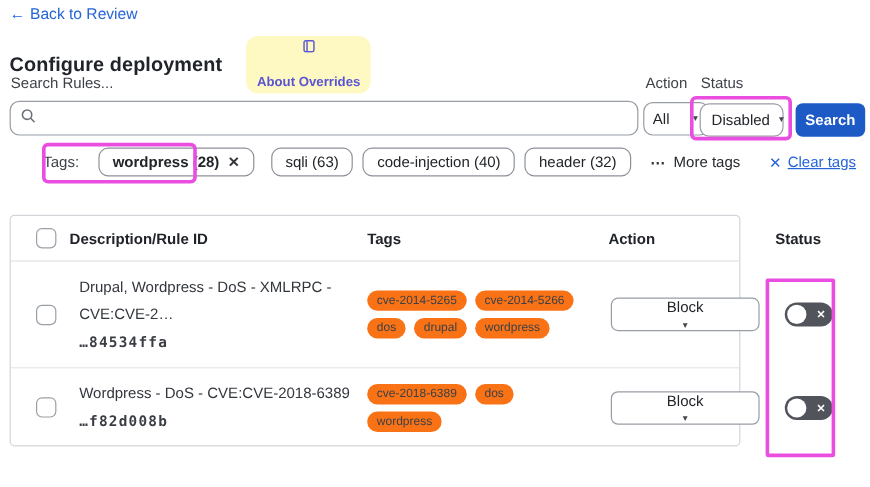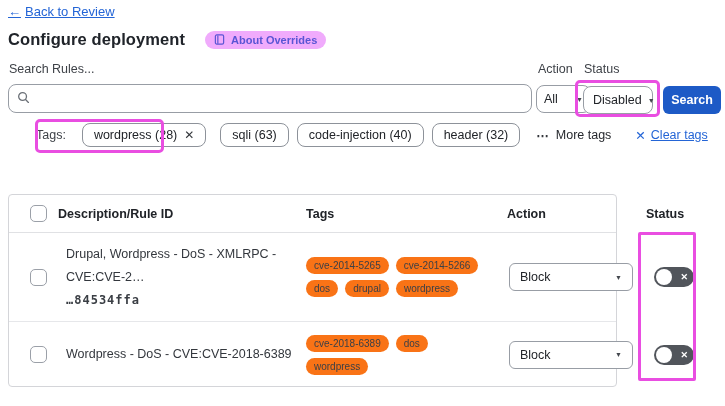--- a/index.html
+++ b/index.html
@@ -1,27 +1,27 @@
 <!DOCTYPE html>
 <html><head>
 <meta charset="utf-8">
 <style>
   * { box-sizing: border-box; margin: 0; padding: 0; }
   html,body { background:#fff; }
   body { font-family: "Liberation Sans", sans-serif; }
   .page { position: relative; width: 725px; height: 406px; background:#fff; overflow:hidden; }
 
   
-  .back-link { position:absolute; left:8px; top:4px; font-size:13px; color:#2465d6; cursor:pointer;text-decoration:underline; }
+  .back-link { position:absolute; left:8px; top:4px; font-size:13px; color:#2465d6; cursor:pointer; }
   .back-link .arrow { margin-right:4px; }
   .title-row { position:absolute; left:8px; top:30px; display:flex; align-items:center; }
   .page-title { font-size:16.5px; font-weight:700; color:#20242a; letter-spacing:.1px; }
-  .about-badge { margin-left:20px; display:inline-flex; align-items:center; gap:6px;
-    background:#f0abfc; color:#5a55d4; font-size:11px; font-weight:600;
-    padding:3px 9px; border-radius:10px; cursor:pointer; }
+  .about-badge { margin-left:20px; display:inline-flex; align-items:center; gap:19px;
+    background:#fef9c3; color:#5a55d4; font-size:11px; font-weight:600;
+    padding:3px 9px; border-radius:10px; cursor:pointer;flex-direction:column; }
   .about-badge svg { display:block; }
 
   
   .field-label { position:absolute; font-size:12.5px; color:#3e4248; }
   .search-label { left:9px; top:62px; }
   .action-label { left:538px; top:62px; }
   .status-label { left:584px; top:62px; }
 
   .search-box { position:absolute; left:8px; top:84px; width:524px; height:29px;
     border:1px solid #989da5; border-radius:8px; background:#fff; display:flex; align-items:center; padding:0 8px; }
@@ -36,43 +36,43 @@
 
   .search-btn { position:absolute; left:663px; top:86px; width:58px; height:28px;
     background:#1d5ac6; color:#fff; border:none; border-radius:6px; font-size:12.5px; font-weight:600;
     font-family:"Liberation Sans",sans-serif; cursor:pointer; }
 
   
   .tags-bar { position:absolute; left:8px; top:123px; display:flex; align-items:center;margin-left:28px; }
   .tags-label { font-size:12.5px; color:#3e4248; margin-right:10px; }
   .tag-pill { display:inline-flex; align-items:center; border:1.4px solid #8d929a; border-radius:8px;
     background:#fff; font-size:12.5px; color:#212429; padding:4px 11px; margin-right:8px; cursor:pointer; white-space:nowrap; }
-  .tag-pill.selected { margin-left:6px; margin-right:14px; }
+  .tag-pill.selected { margin-left:6px; margin-right:14px;font-weight:bold; }
   .tag-pill .remove-x { margin-left:7px; font-size:12px; color:#33363b; }
   .more-tags { display:inline-flex; align-items:center; font-size:12.5px; color:#26292e; margin-left:8px; cursor:pointer; }
   .more-tags .dots { font-weight:700; letter-spacing:1px; margin-right:6px; color:#33363b; }
   .clear-tags { display:inline-flex; align-items:center; font-size:12.5px; color:#2465d6; margin-left:24px; cursor:pointer; }
   .clear-tags .clear-x { margin-right:5px; text-decoration:none; }
   .clear-tags .clear-text { text-decoration:underline; }
 
   
-  .rules-table { position:absolute; left:8px; top:194px; width:609px; height:193px;
+  .rules-table { position:absolute; left:8px; top:179px; width:609px; height:193px;
     border:1px solid #d4d5d9; border-radius:4px; background:#fff; }
   .t-row { display:grid; grid-template-columns:49px 248px 201px 139px auto; align-items:center; }
   .t-head { height:38px; border-bottom:1px solid #e0e1e4; font-size:12.5px; font-weight:700; color:#202328; }
   .t-body-row1 { height:89px; border-bottom:1px solid #e6e7ea; }
   .t-body-row2 { height:65px; }
   .cell-check { display:flex; justify-content:flex-end; padding-right:11px; }
   .checkbox { width:17px; height:17px; border:1.5px solid #9ba0a8; border-radius:5px; background:#fff; cursor:pointer; }
   .cell-desc { padding-left:8px; font-size:12.5px; color:#33373d; line-height:23px; }
   .rule-id { font-family:"DejaVu Sans Mono","Liberation Mono",monospace; font-size:12px; color:#3a3e44; letter-spacing:1px;font-weight:bold; }
   .cell-tags { display:flex; flex-wrap:wrap; gap:6px 7px; padding-right:14px; }
   .mini-tag { background:#f97316; color:#3c4046; font-size:10px; padding:3px 8px; border-radius:9px; white-space:nowrap; }
   .cell-action .dropdown-inline { width:124px; height:28px; border:1px solid #989da5; border-radius:6px; background:#fff;
-    display:flex; align-items:center; justify-content:space-between; padding:0 10px; font-size:12.5px; color:#22252a; cursor:pointer; margin-left:2px; }
+    display:flex; align-items:center; justify-content:space-between; padding:0 10px; font-size:12.5px; color:#22252a; cursor:pointer; margin-left:2px;flex-direction:column; }
   .dropdown-inline .caret { font-size:7px; color:#44484e; }
   .toggle { width:40px; height:20px; border-radius:10px; background:#51555b; position:relative; cursor:pointer; margin-left:8px; }
   .toggle .knob { position:absolute; left:2px; top:2px; width:16px; height:16px; border-radius:50%; background:#fff; }
   .toggle .off-x { position:absolute; right:6px; top:50%; transform:translateY(-50%); color:#fff; font-size:9px; font-weight:700; }
 
   
   .hl { position:absolute; border:3px solid #e94ee1; border-radius:5px; pointer-events:none; }
   .hl-tag { left:35px; top:119px; width:129px; height:34px; }
   .hl-status-select { left:575px; top:80px; width:85px; height:37px; }
   .hl-toggles { left:638px; top:232px; width:58px; height:149px; border-radius:2px; }
@@ -184,20 +184,21 @@
         </div>
       </div>
     </div>
 
     <div class="t-row t-body-row2">
       <div class="cell-check">
           <span class="checkbox"></span>
         </div>
       <div class="cell-desc">
         <div>Wordpress - DoS - CVE:CVE-2018-6389</div>
+        <div class="rule-id">…f82d008b</div>
       </div>
       <div class="cell-tags">
         <span class="mini-tag">cve-2018-6389</span>
         <span class="mini-tag">dos</span>
         <span class="mini-tag">wordpress</span>
       </div>
       <div class="cell-action">
         <div class="dropdown-inline">
           <span>Block</span>
           <span class="caret">▼</span>

